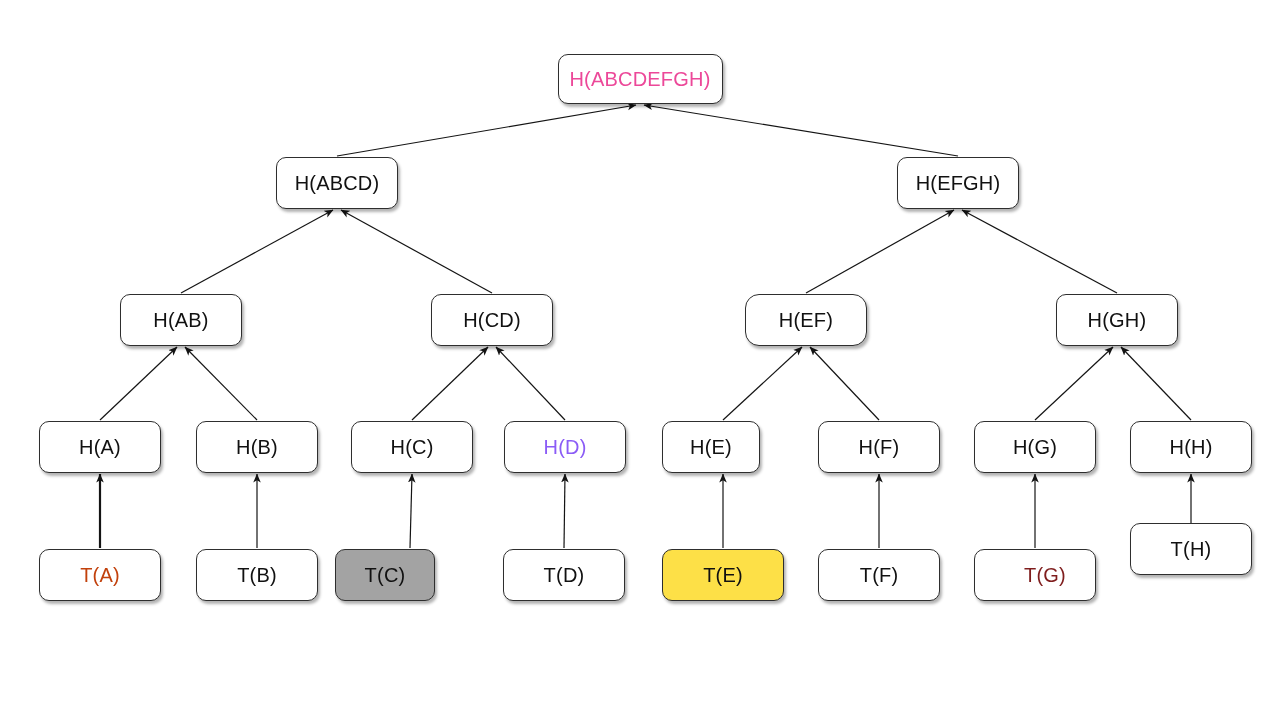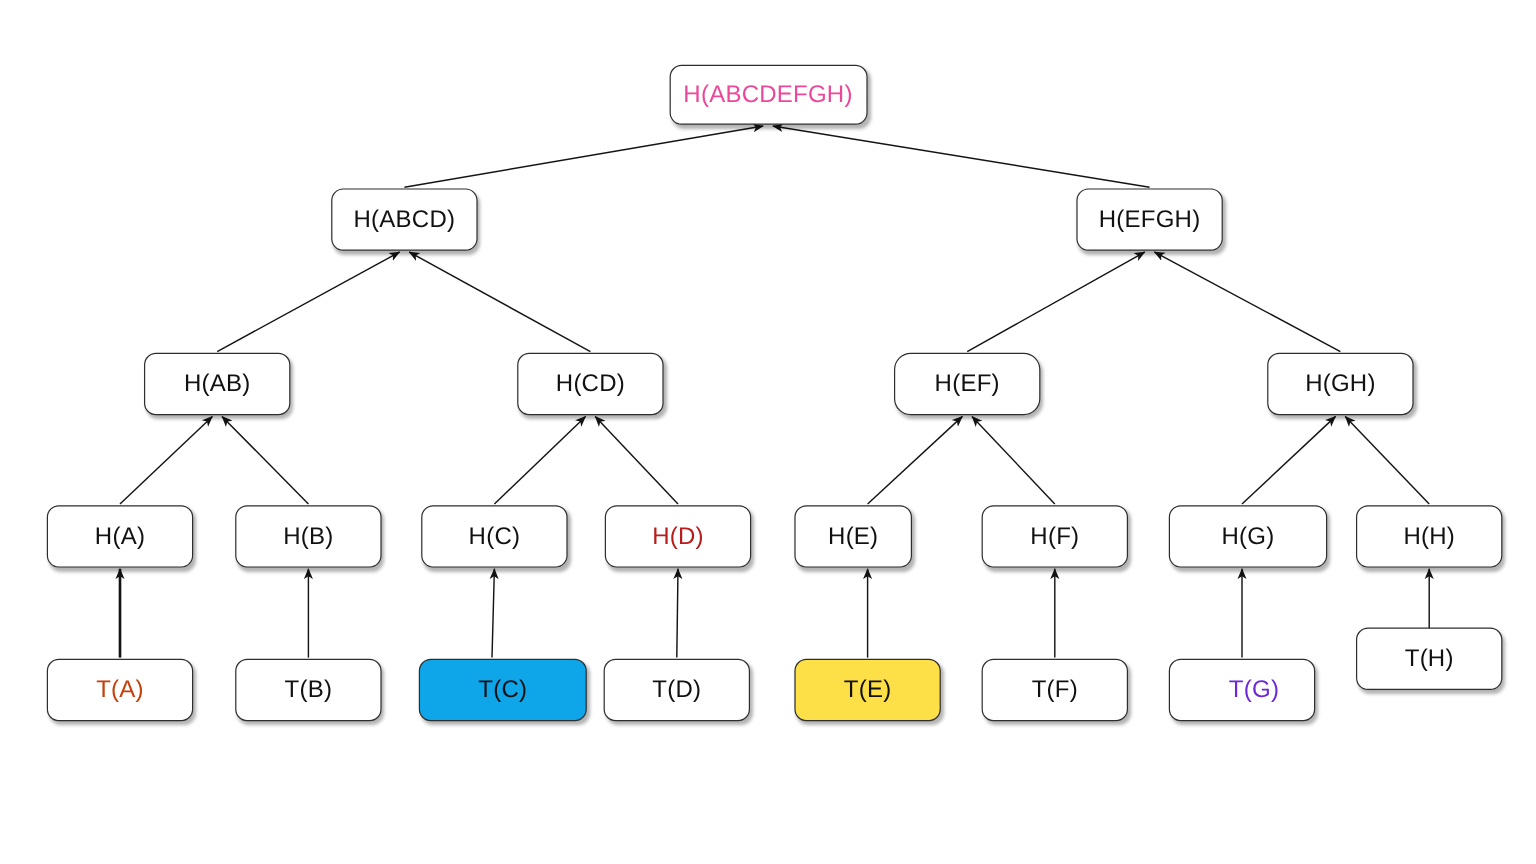--- a/index.html
+++ b/index.html
@@ -107,53 +107,53 @@
       </div>
       <div class="node" style="left: 39px; top: 421px; width: 122px; height: 52px; background: rgb(255, 255, 255); border-color: rgb(46, 46, 46); color: rgb(17, 17, 17);">
         <span class="label">H(A)</span>
       </div>
       <div class="node" style="left: 196px; top: 421px; width: 122px; height: 52px; background: rgb(255, 255, 255); border-color: rgb(46, 46, 46); color: rgb(17, 17, 17);">
         <span class="label">H(B)</span>
       </div>
       <div class="node" style="left: 351px; top: 421px; width: 122px; height: 52px; background: rgb(255, 255, 255); border-color: rgb(46, 46, 46); color: rgb(17, 17, 17);">
         <span class="label">H(C)</span>
       </div>
-      <div class="node" style="left: 504px; top: 421px; width: 122px; height: 52px; background: rgb(255, 255, 255); border-color: rgb(46, 46, 46); color: #b91c1c;">
+      <div class="node" style="left: 504px; top: 421px; width: 122px; height: 52px; background: rgb(255, 255, 255); border-color: rgb(46, 46, 46); color: #8b5cf6;">
         <span class="label">H(D)</span>
       </div>
       <div class="node" style="left: 662px; top: 421px; width: 98px; height: 52px; background: rgb(255, 255, 255); border-color: rgb(46, 46, 46); color: rgb(17, 17, 17);">
         <span class="label">H(E)</span>
       </div>
       <div class="node" style="left: 818px; top: 421px; width: 122px; height: 52px; background: rgb(255, 255, 255); border-color: rgb(46, 46, 46); color: rgb(17, 17, 17);">
         <span class="label">H(F)</span>
       </div>
-      <div class="node" style="left: 974px; top: 421px; width: 132px; height: 52px; background: rgb(255, 255, 255); border-color: rgb(46, 46, 46); color: rgb(17, 17, 17);">
+      <div class="node" style="left: 974px; top: 421px; width: 122px; height: 52px; background: rgb(255, 255, 255); border-color: rgb(46, 46, 46); color: rgb(17, 17, 17);">
         <span class="label">H(G)</span>
       </div>
       <div class="node" style="left: 1130px; top: 421px; width: 122px; height: 52px; background: rgb(255, 255, 255); border-color: rgb(46, 46, 46); color: rgb(17, 17, 17);">
         <span class="label">H(H)</span>
       </div>
       <div class="node" style="left: 39px; top: 549px; width: 122px; height: 52px; background: rgb(255, 255, 255); border-color: rgb(46, 46, 46); color: #c2410c;">
         <span class="label">T(A)</span>
       </div>
       <div class="node" style="left: 196px; top: 549px; width: 122px; height: 52px; background: rgb(255, 255, 255); border-color: rgb(46, 46, 46); color: rgb(17, 17, 17);">
         <span class="label">T(B)</span>
       </div>
-      <div class="node" style="left: 349px; top: 549px; width: 140px; height: 52px; background: #0ea5e9; border-color: rgb(46, 46, 46); color: rgb(17, 17, 17);">
+      <div class="node" style="left: 335px; top: 549px; width: 100px; height: 52px; background: #a3a3a3; border-color: rgb(46, 46, 46); color: rgb(17, 17, 17);">
         <span class="label">T(C)</span>
       </div>
       <div class="node" style="left: 503px; top: 549px; width: 122px; height: 52px; background: rgb(255, 255, 255); border-color: rgb(46, 46, 46); color: rgb(17, 17, 17); align-items: center;">
         <span class="label">T(D)</span>
       </div>
       <div class="node" style="left: 662px; top: 549px; width: 122px; height: 52px; background: #fde047; border-color: rgb(46, 46, 46); color: rgb(17, 17, 17);">
         <span class="label">T(E)</span>
       </div>
       <div class="node" style="left: 818px; top: 549px; width: 122px; height: 52px; background: rgb(255, 255, 255); border-color: rgb(46, 46, 46); color: rgb(17, 17, 17);">
         <span class="label">T(F)</span>
       </div>
-      <div class="node" style="left: 974px; top: 549px; width: 122px; height: 52px; background: rgb(255, 255, 255); border-color: rgb(46, 46, 46); color: #6d28d9; padding-left: 20px;">
+      <div class="node" style="left: 974px; top: 549px; width: 122px; height: 52px; background: rgb(255, 255, 255); border-color: rgb(46, 46, 46); color: #7f1d1d; padding-left: 20px;">
         <span class="label">T(G)</span>
       </div>
       <div class="node" style="left: 1130px; top: 523px; width: 122px; height: 52px; background: rgb(255, 255, 255); border-color: rgb(46, 46, 46); color: rgb(17, 17, 17);">
         <span class="label">T(H)</span>
       </div>
     </div>
 </div>
 
 </body></html>

